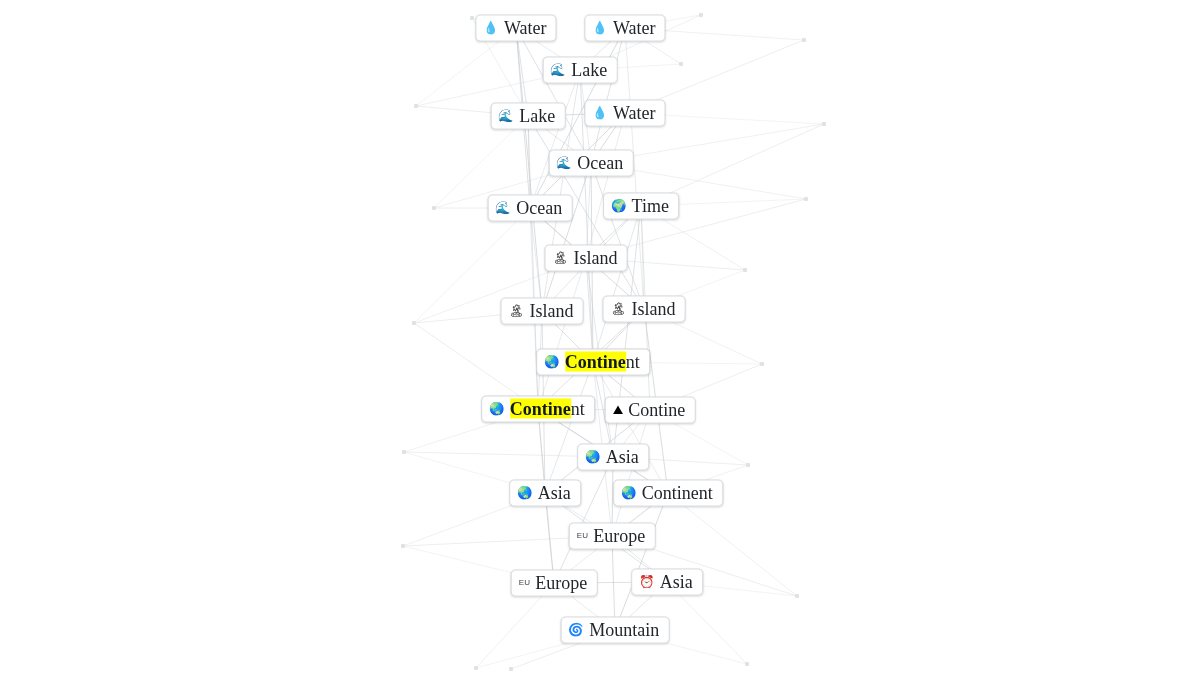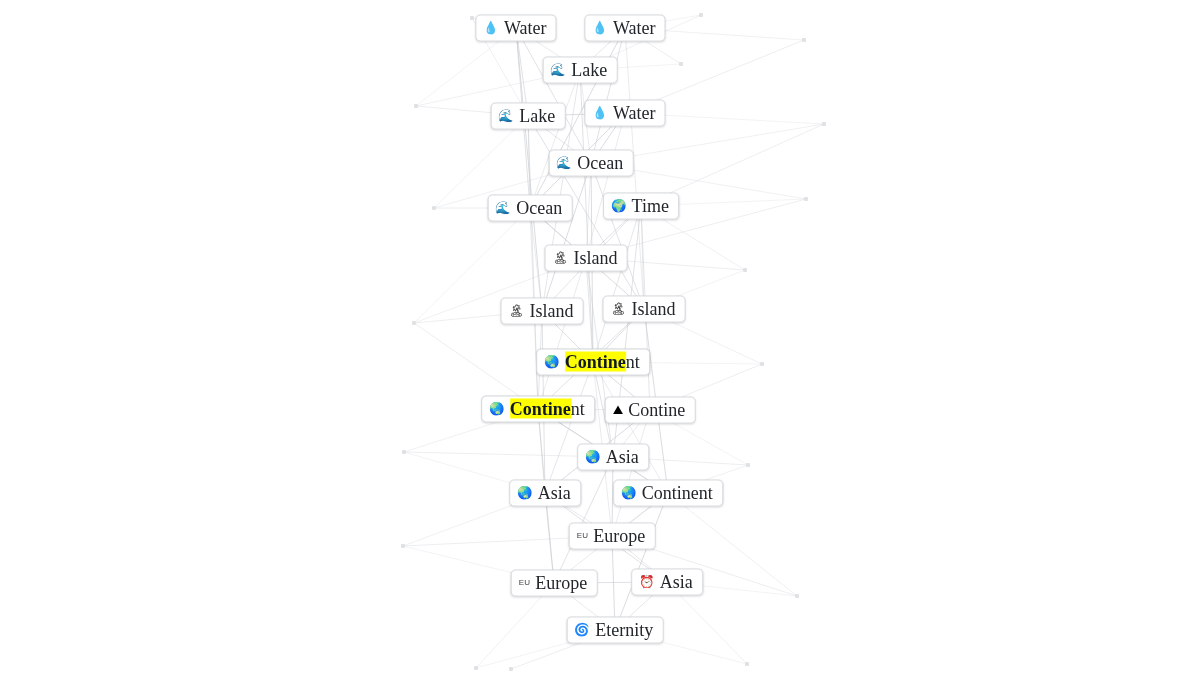--- a/index.html
+++ b/index.html
@@ -303,16 +303,16 @@
       <div class="graph-node" style="left: 554px; top: 583px;">
         <span class="node-icon flag-text">EU</span>
         <span class="node-label">Europe</span>
       </div>
       <div class="graph-node" style="left: 667px; top: 582px;">
         <span class="node-icon">⏰</span>
         <span class="node-label">Asia</span>
       </div>
       <div class="graph-node" style="left: 615px; top: 630px;">
         <span class="node-icon">🌀</span>
-        <span class="node-label">Eternity</span>
+        <span class="node-label">Mountain</span>
       </div>
     </div>
 </div>
 
 </body></html>

